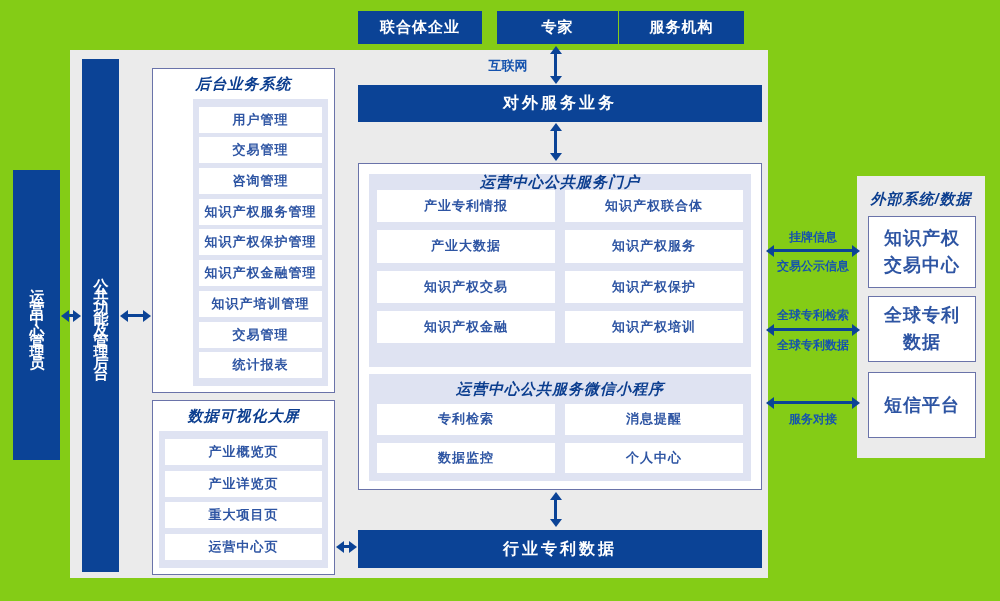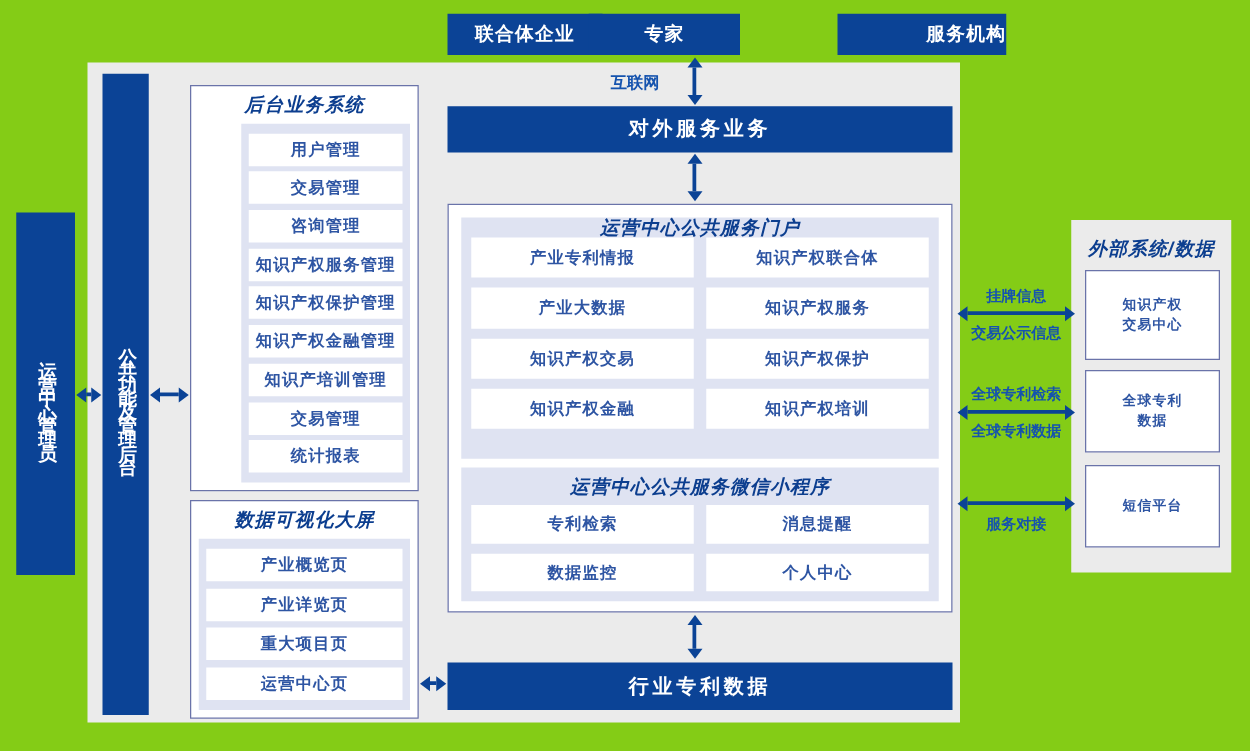--- a/index.html
+++ b/index.html
@@ -36,38 +36,38 @@
     border-top:6px solid transparent;border-bottom:6px solid transparent;border-right:8px solid var(--blue);}
   .ha::after{content:"";position:absolute;right:-8px;top:50%;transform:translateY(-50%);
     border-top:6px solid transparent;border-bottom:6px solid transparent;border-left:8px solid var(--blue);}
   .va{position:absolute;width:3px;background:var(--blue);}
   .va::before{content:"";position:absolute;top:-8px;left:50%;transform:translateX(-50%);
     border-left:6px solid transparent;border-right:6px solid transparent;border-bottom:8px solid var(--blue);}
   .va::after{content:"";position:absolute;bottom:-8px;left:50%;transform:translateX(-50%);
     border-left:6px solid transparent;border-right:6px solid transparent;border-top:8px solid var(--blue);}
   .mini-label{position:absolute;font-size:12px;font-weight:bold;color:var(--label-text);text-align:center;}
   .extbox{position:absolute;background:#fff;border:1px solid var(--border);display:flex;align-items:center;
-          justify-content:center;text-align:center;font-size:11px;font-weight:600;color:var(--item-text);
+          justify-content:center;text-align:center;font-size:18px;font-weight:600;color:var(--item-text);
           white-space:pre-line;line-height:1.5;letter-spacing:1px;}
 </style>
 </head>
 <body>
 
 <div class="canvas">
 
   <div class="gray" style="left:70px;top:50px;width:698px;height:528px;"></div>
   <div class="gray" style="left:857px;top:176px;width:128px;height:282px;"></div>
 
   <div class="bluebox actor" style="left:358px;top:11px;width:124px;height:33px;">
     <span>联合体企业</span>
   </div>
-  <div class="bluebox actor" style="left:471px;top:11px;width:121px;height:33px;">
+  <div class="bluebox actor" style="left:497px;top:11px;width:121px;height:33px;">
     <span>专家</span>
   </div>
-  <div class="bluebox actor" style="left:670px;top:11px;width:135px;height:33px;justify-content:flex-end;">
+  <div class="bluebox actor" style="left:619px;top:11px;width:125px;height:33px;">
     <span>服务机构</span>
   </div>
 
   <div class="mini-label" style="left:475px;top:57px;width:66px;font-size:13px;">互联网</div>
   <div class="va" style="left:554px;top:54px;height:22px;"></div>
 
   <div class="bluebox bigbar" style="left:358px;top:85px;width:404px;height:37px;">
     <span>对外服务业务</span>
   </div>
 

